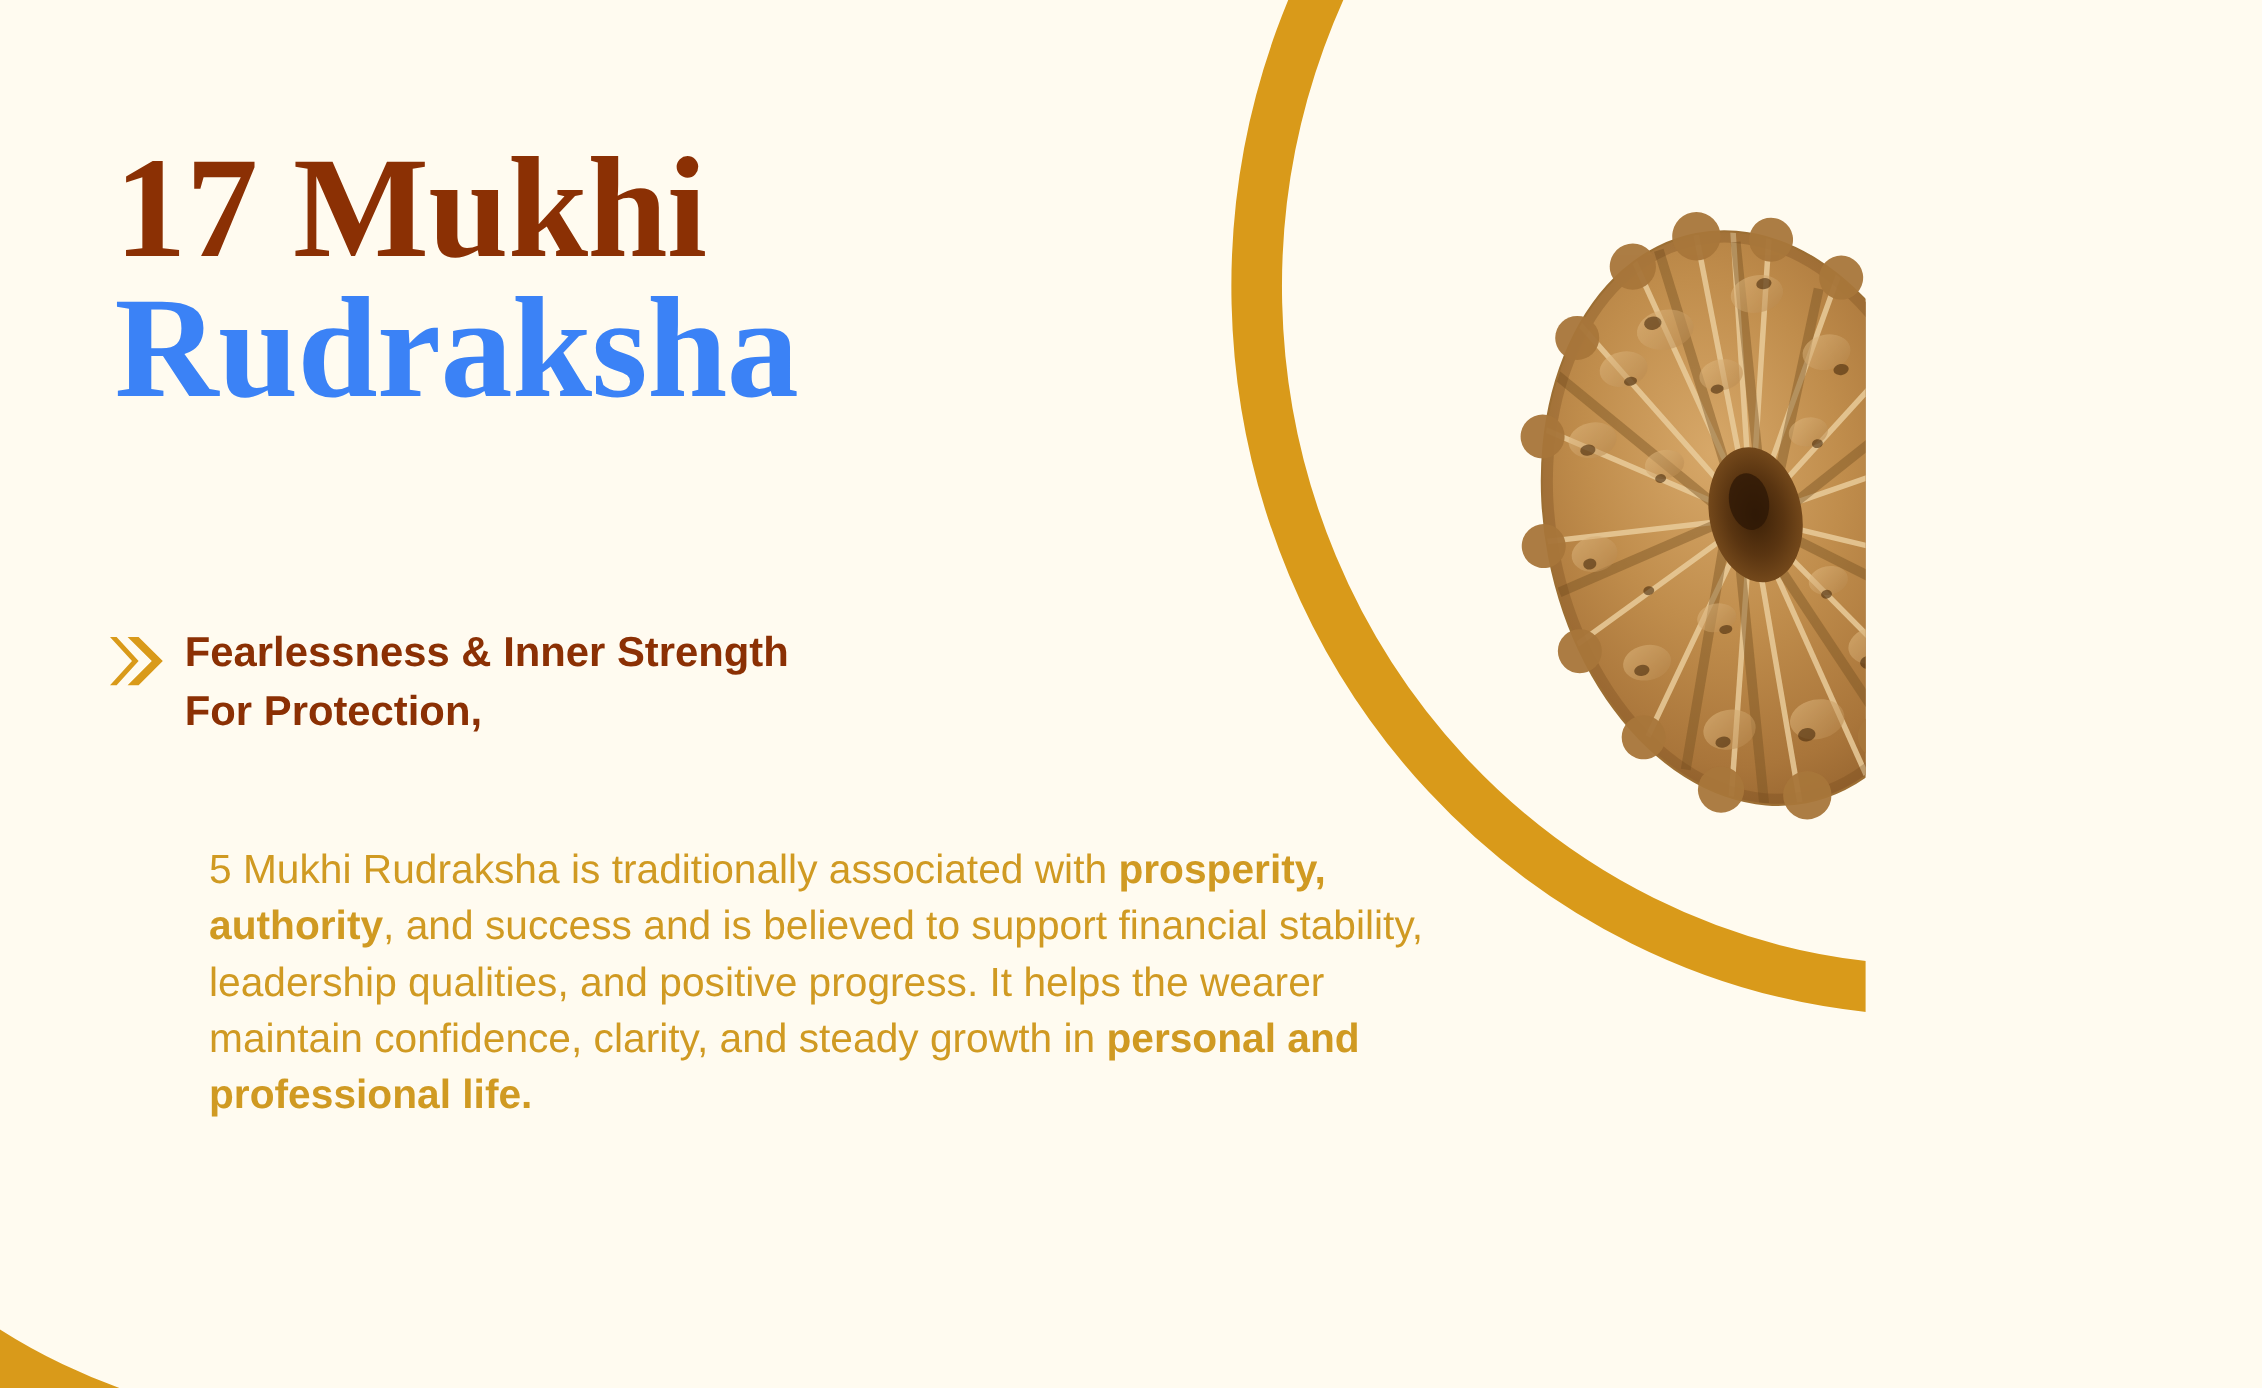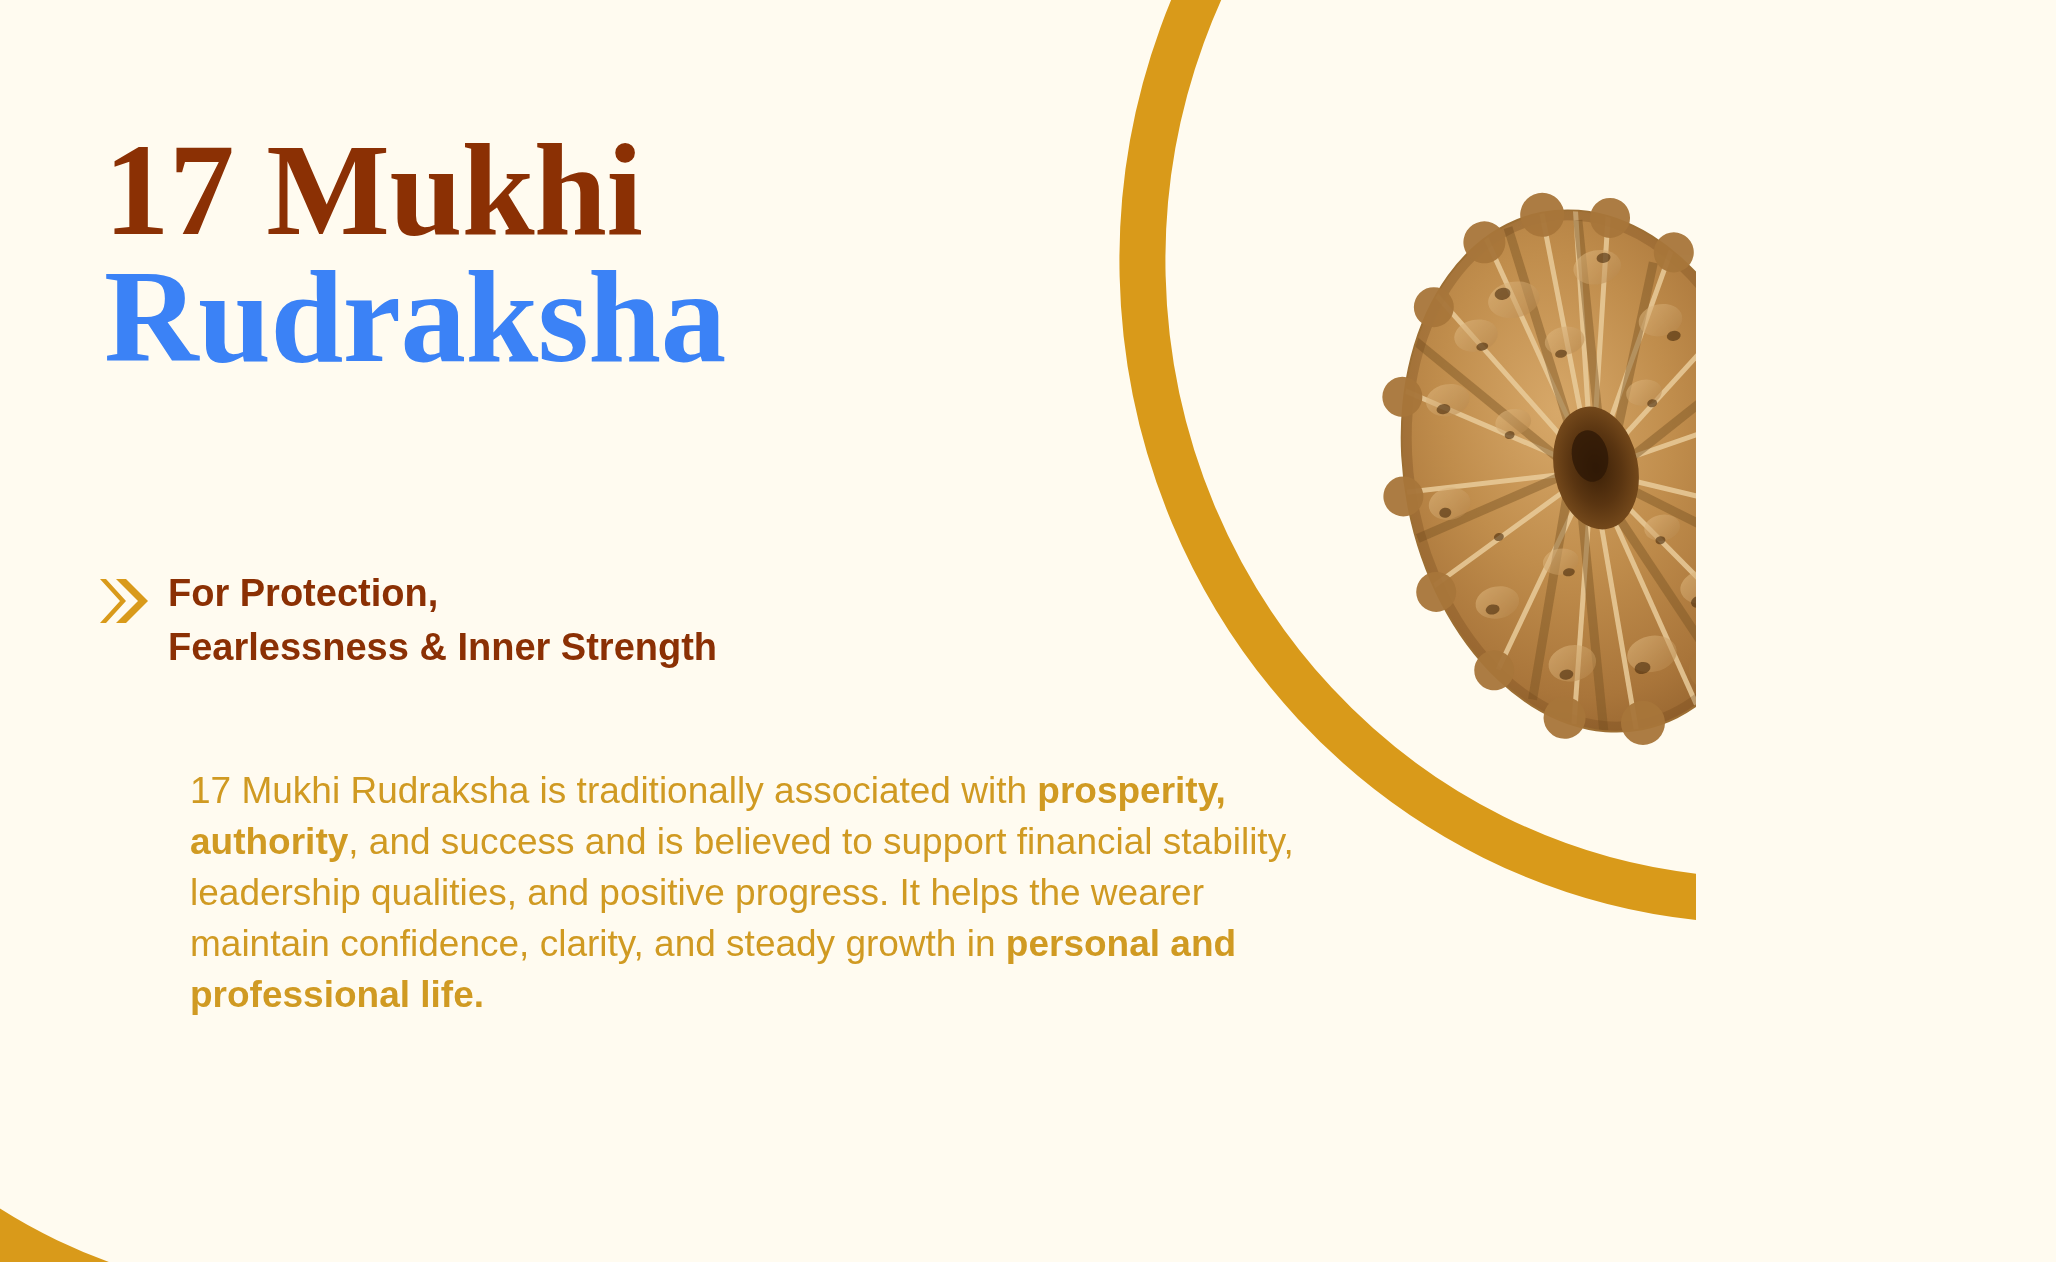--- a/index.html
+++ b/index.html
@@ -263,21 +263,21 @@
     </div>
 
     <div id="subhead-row">
       <span id="chevron-icon">
         <svg viewBox="0 0 56 56" xmlns="http://www.w3.org/2000/svg">
           <path d="M4 6 L10 6 L30 28 L10 50 L4 50 L24 28 Z" fill="#D99A1A"></path>
           <path d="M20 6 L30 6 L52 28 L30 50 L20 50 L42 28 Z" fill="#D99A1A"></path>
         </svg>
       </span>
       <span id="subhead-text">
+        <span class="subhead-line">Fearlessness &amp; Inner Strength</span>
         <span class="subhead-line">For Protection,</span>
-        <span class="subhead-line">Fearlessness &amp; Inner Strength</span>
       </span>
     </div>
 
-    <p id="body-paragraph"><span>17 Mukhi Rudraksha is traditionally associated with </span><b>prosperity, authority</b><span>, and success and is believed to support financial stability, leadership qualities, and positive progress. It helps the wearer maintain confidence, clarity, and steady growth in </span><b>personal and professional life.</b></p>
+    <p id="body-paragraph"><span>5 Mukhi Rudraksha is traditionally associated with </span><b>prosperity, authority</b><span>, and success and is believed to support financial stability, leadership qualities, and positive progress. It helps the wearer maintain confidence, clarity, and steady growth in </span><b>personal and professional life.</b></p>
 
   </div>
 </div>
 
 </body></html>

